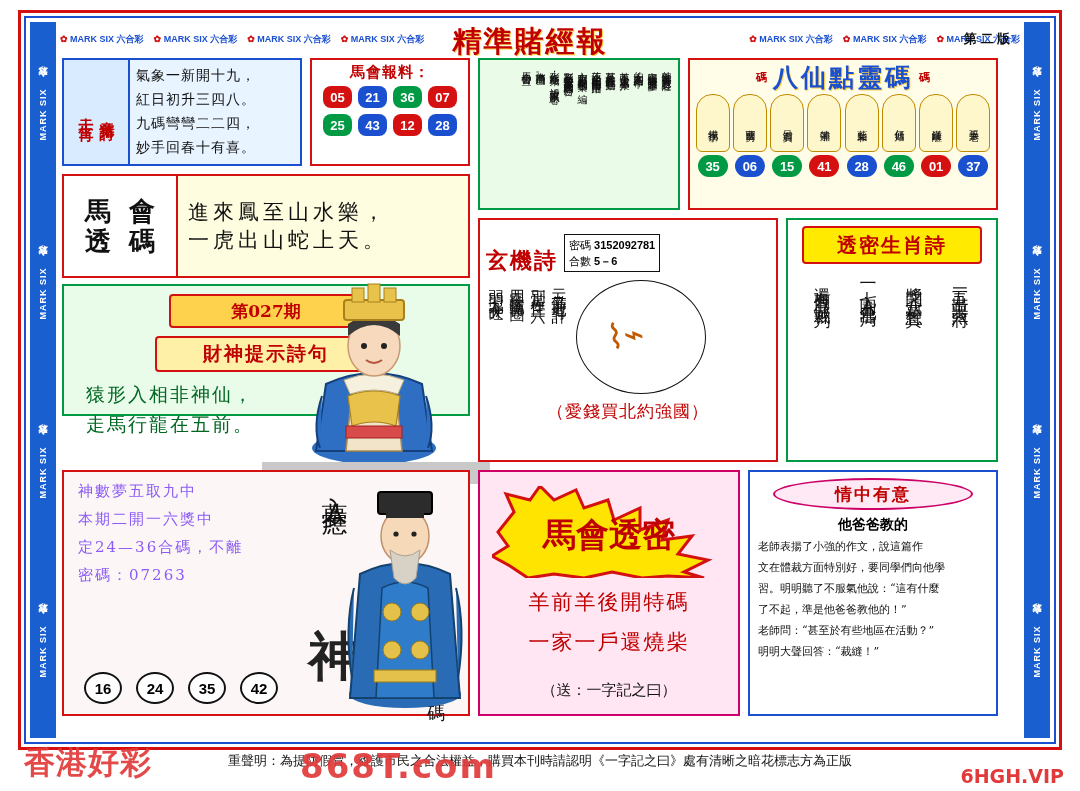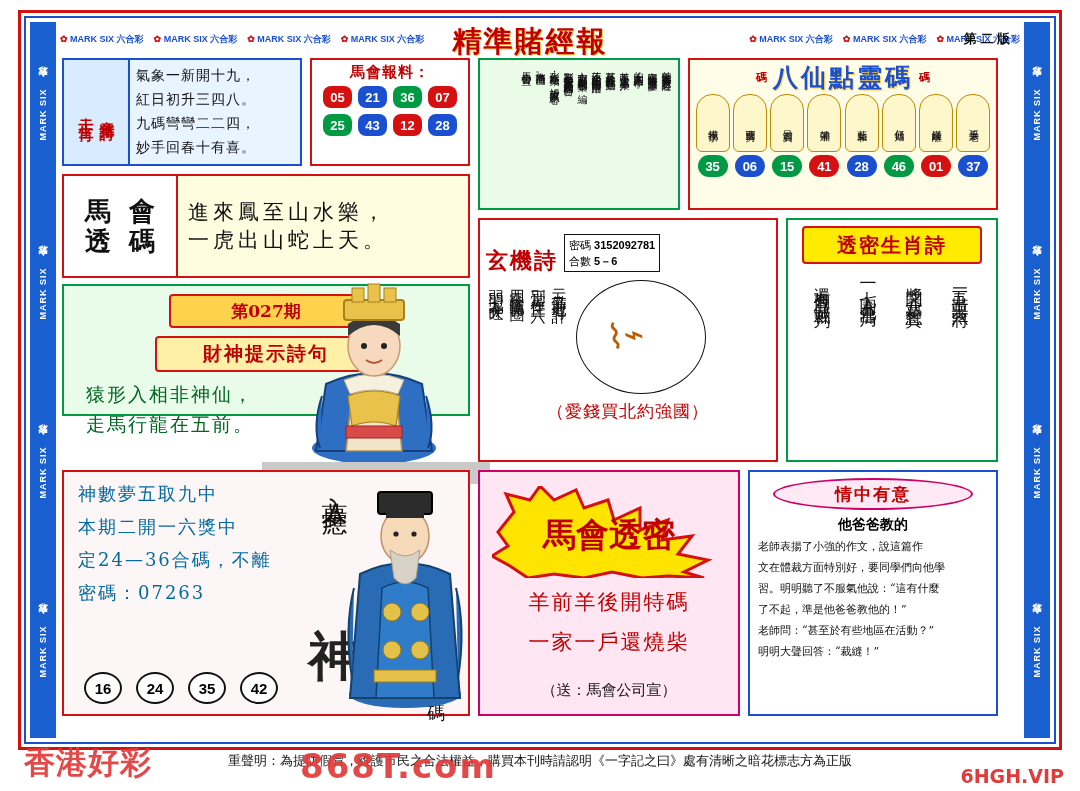--- a/index.html
+++ b/index.html
@@ -91,21 +91,21 @@
   
   #p-shengxiao{left:786px;top:218px;width:212px;height:244px;background:#fff;border:2px solid #009944;}
   #p-shengxiao .t{margin:6px auto 0;width:176px;height:34px;background:#ffea00;border:2px solid #d41010;border-radius:4px;
      display:flex;align-items:center;justify-content:center;font-size:20px;font-weight:bold;color:#c00000;font-family:"DejaVu Serif",serif;letter-spacing:2px;}
   #p-shengxiao .cols{display:flex;flex-direction:row-reverse;justify-content:space-around;padding:10px 12px 0;}
   #p-shengxiao .cols div{writing-mode:vertical-rl;font-size:17px;font-family:"DejaVu Serif",serif;letter-spacing:4px;color:#111;}
 
   
   #p-shenshu{left:62px;top:470px;width:408px;height:246px;background:#fdf6f6;border:2px solid #d41010;}
   #p-shenshu .lines{padding:10px 0 0 14px;}
-  #p-shenshu .lines div{font-size:18px;color:#0369a1;font-family:"DejaVu Serif",serif;letter-spacing:2px;margin-bottom:9px;}
+  #p-shenshu .lines div{font-size:15px;color:#8b5cf6;font-family:"DejaVu Serif",serif;letter-spacing:2px;margin-bottom:9px;}
   #p-shenshu .code{margin-top:6px;font-size:16px;color:#111;font-family:"DejaVu Serif",serif;letter-spacing:2px;}
   #p-shenshu .nums{position:absolute;left:20px;bottom:10px;display:flex;gap:14px;}
   #p-shenshu .nums .n{width:34px;height:28px;border:2px solid #111;border-radius:50%;display:flex;align-items:center;justify-content:center;font-size:15px;font-weight:bold;background:#fff;}
   .big-vtext{position:absolute;writing-mode:vertical-rl;font-family:"DejaVu Serif",serif;color:#111;}
   #v-rumeng{left:318px;top:476px;font-size:26px;letter-spacing:6px;}
   #v-shen{left:300px;top:586px;font-size:52px;font-weight:bold;color:#222;}
   .sage-img{position:absolute;left:330px;top:478px;width:150px;height:232px;}
 
   
   #p-toumi{left:478px;top:470px;width:262px;height:246px;background:#ffe6f2;border:2px solid #cc0066;}
@@ -380,21 +380,21 @@
     <path d="M60 72 Q75 84 90 72 L86 100 Q75 112 64 100 Z" fill="#d8d2c6" stroke="#a8a092"></path>
     <path d="M24 110 Q14 150 22 200" stroke="#13426f" stroke-width="2" fill="#2a6bb5"></path>
     <path d="M126 110 Q136 150 128 200" stroke="#13426f" stroke-width="2" fill="#2a6bb5"></path>
   </svg>
 
   <div class="panel" id="p-toumi">
     <div class="tip">
       <div>羊前羊後開特碼</div>
       <div>一家一戶還燒柴</div>
     </div>
-    <div class="note">（送：馬會公司宣）</div>
+    <div class="note">（送：一字記之曰）</div>
   </div>
 
   <svg class="starburst" viewBox="0 0 234 92">
     <polygon points="6,46 22,26 14,8 38,14 48,0 62,14 84,4 92,22 116,14 122,34 148,22 148,44 176,34 170,54 200,50 186,68 216,74 192,86 212,92 176,90 150,92 120,86 92,92 62,88 36,92 18,80 0,70 16,60" fill="#ffe400" stroke="#d41010" stroke-width="3"></polygon>
     <text x="117" y="60" font-family="DejaVu Serif, serif" font-size="33" font-weight="bold" fill="#c00000" text-anchor="middle" id="toumi-title-text">馬會透密</text>
   </svg>
 
   <div class="panel" id="p-story">
     <div class="oval">情中有意</div>
     <div class="sub">他爸爸教的</div>

